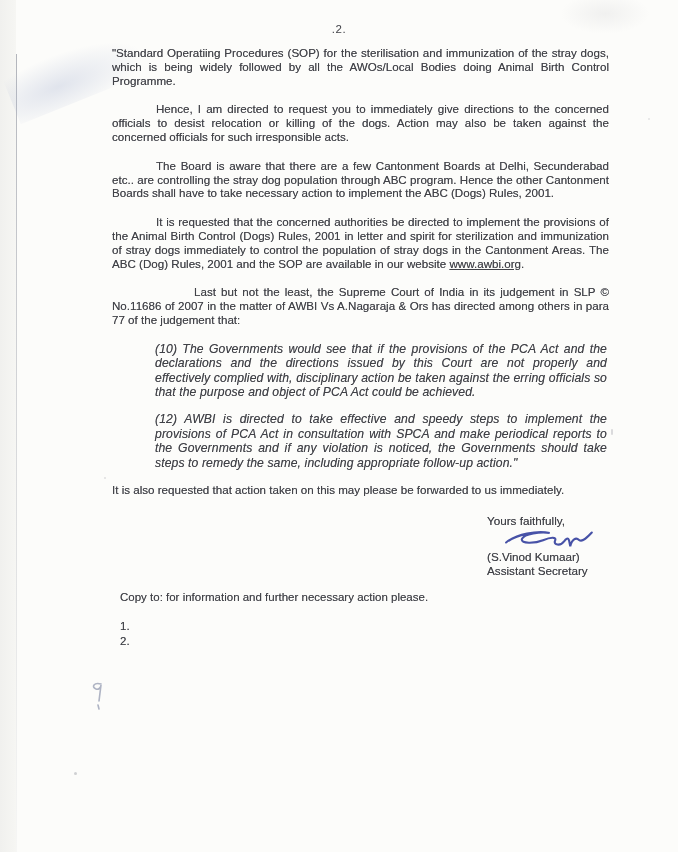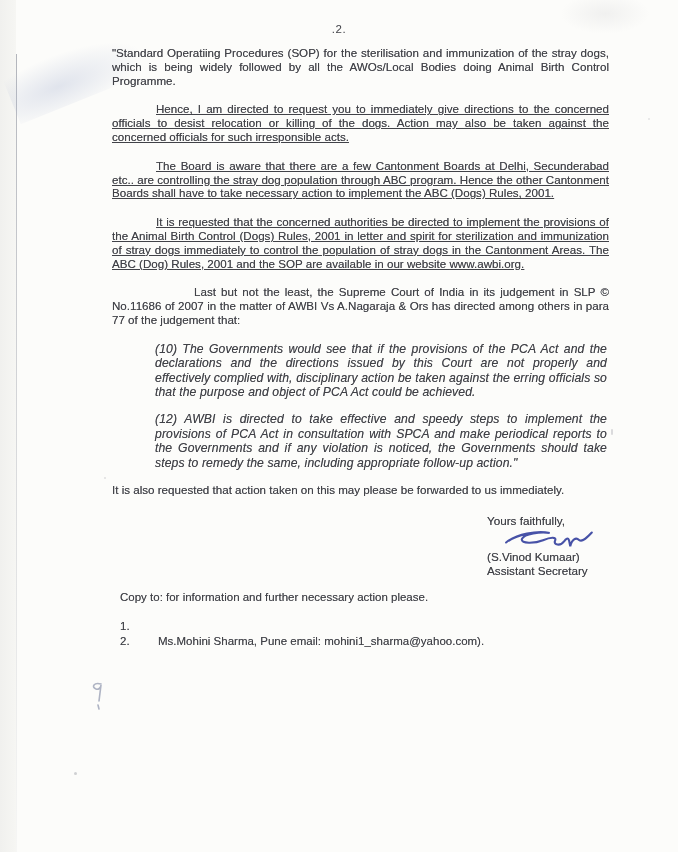--- a/index.html
+++ b/index.html
@@ -20,21 +20,21 @@
   .smudge2{position:absolute;left:560px;top:0px;width:90px;height:34px;
     background:radial-gradient(ellipse at 50% 40%,rgba(170,170,175,.14),rgba(170,170,175,0) 70%);}
   .speck{position:absolute;border-radius:50%;background:#9a9ba2;}
 
   .page-number{position:absolute;top:23px;left:0;width:100%;text-align:center;
     font-size:11.5px;letter-spacing:.5px;}
 
   .content{position:absolute;left:112px;top:46px;width:497px;}
   .para{margin:0 0 15px 0;font-size:11.6px;line-height:13.8px;text-align:justify;
     text-shadow:0 0 .6px rgba(62,63,70,.65);}
-  .indent{text-indent:44px;text-decoration:underline;}
+  .indent{text-indent:44px;}
   .indent-lg{text-indent:82px;}
   .link{text-decoration:underline;}
   .quote{margin:0 0 13px 43px;width:452px;font-style:italic;
     font-size:12.2px;line-height:14.4px;text-align:justify;letter-spacing:.1px;
     text-shadow:0 0 .6px rgba(62,63,70,.6);}
   .closing{margin-top:1px;margin-bottom:17px;text-align:left;}
 
   .signoff{width:124px;margin:10px -2px 0 auto;
     font-size:11.7px;line-height:14px;text-shadow:0 0 .6px rgba(62,63,70,.65);}
   .sig-svg{display:block;margin:0 auto -1px auto;transform:rotate(-2deg);}
@@ -90,21 +90,20 @@
     </div>
 
     <div class="copy">
       <p class="copy-heading">Copy to: for information and further necessary action please.</p>
       <div class="copy-items">
         <div class="copy-item">
           <span class="copy-num">1.</span>
         </div>
         <div class="copy-item">
           <span class="copy-num">2.</span>
-          <span>Ms.Mohini Sharma, Pune email: mohini1_sharma@yahoo.com).</span>
         </div>
       </div>
     </div>
   </div>
 
   <svg class="annotation" width="20" height="32" viewBox="0 0 20 32">
     <path d="M13,3 C6,1 3,6 8,8 C10,9 13,7 13,4 L11,20 M10,24 l1,4" stroke="#9aa0b5" stroke-width="1.6" fill="none" stroke-linecap="round" opacity="0.8"></path>
   </svg>
 
 </div>

